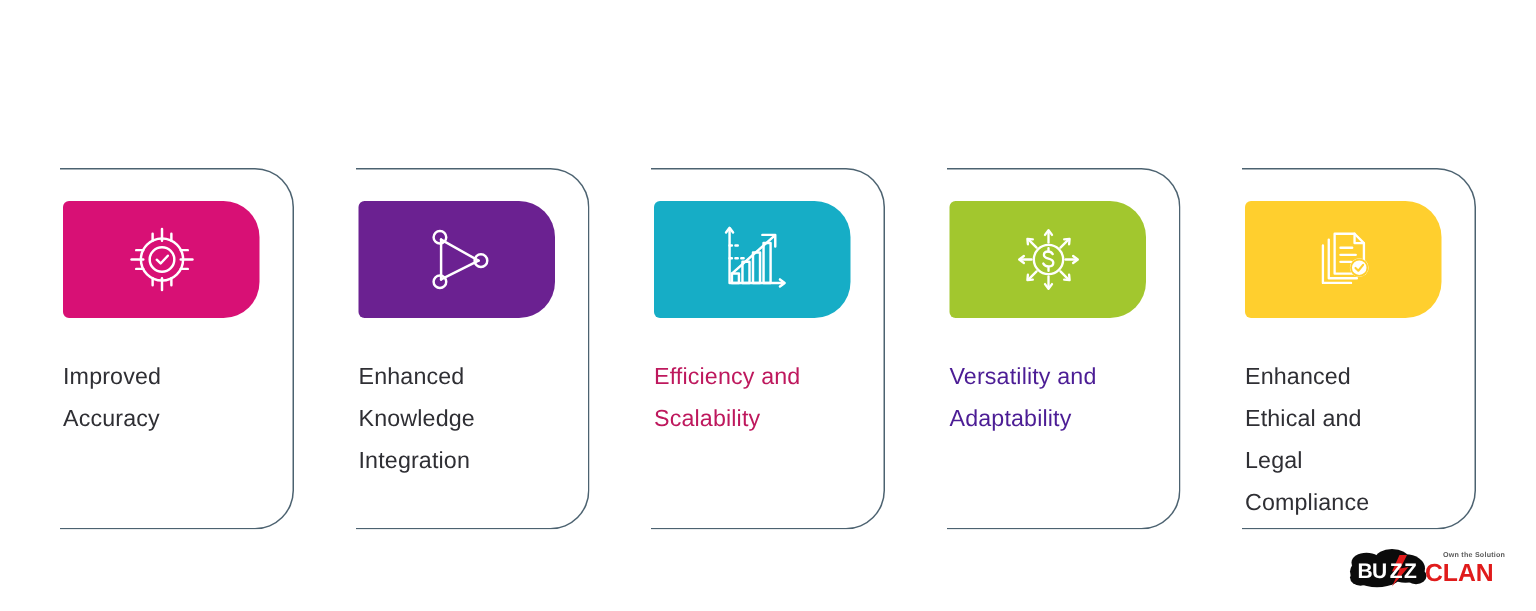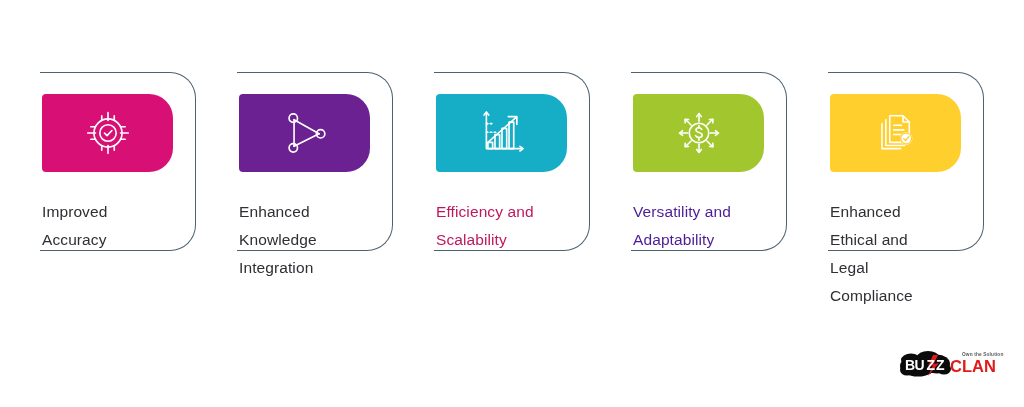--- a/index.html
+++ b/index.html
@@ -30,33 +30,34 @@
     top: 72px;
     width: 960px;
     height: 255px;
     display: flex;
     gap: 0px;
   }
 
   .card {
     position: relative;
     width: 156px;
-    height: 179px;
+    height: 241px;
     margin-right: 41px;
     box-sizing: border-box;
     
     border-top: 1.6px solid #4c6270;
     border-right: 1.6px solid #4c6270;
     border-bottom: 1.6px solid #4c6270;
     border-left: none;
     border-top-right-radius: 26px;
     border-bottom-right-radius: 26px;
     border-top-left-radius: 0;
     border-bottom-left-radius: 0;
     background: transparent;
+    margin-top: 40px;
   }
   .card:last-child { margin-right: 0; }
 
   
   .icon-band {
     position: absolute;
     left: 2px;
     top: 21px;
     width: 131px;
     height: 78px;
@@ -81,21 +82,21 @@
     color: #2f2f34;
     letter-spacing: 0.1px;
     white-space: pre-line;
     font-weight: 400;
   }
 
   
   .logo {
     position: absolute;
     right: 14px;
-    bottom: 23px;
+    bottom: 8px;
     width: 112px;
     height: 46px;
   }
   .logo svg { display: block; width: 112px; height: 46px; }
 </style>
 </head>
 <body style="background: rgb(255, 255, 255);">
 
 <div id="stage">
 

